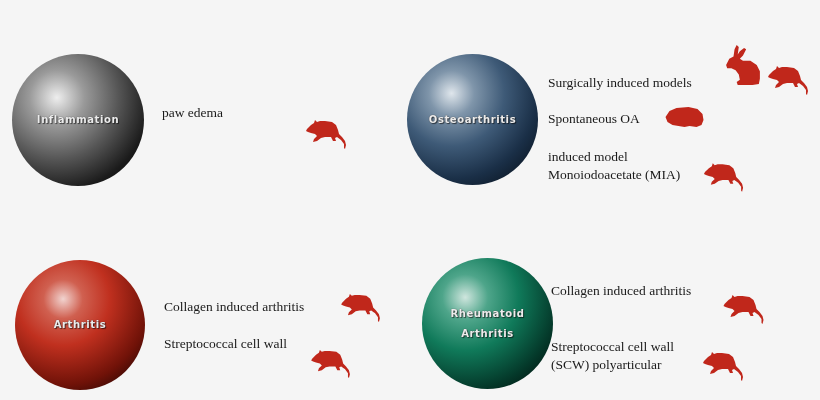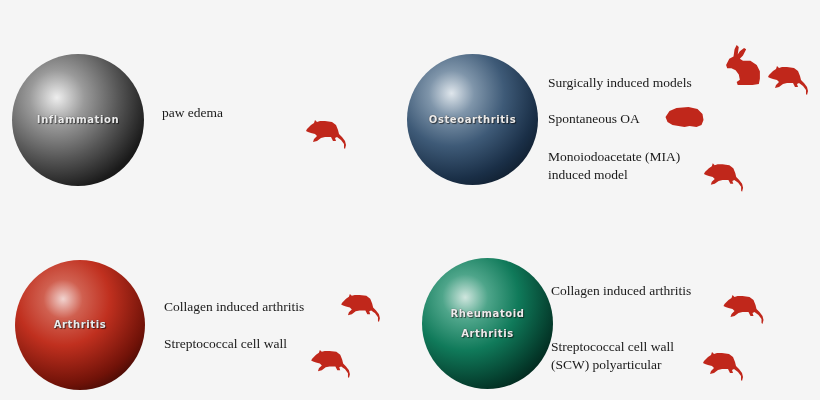--- a/index.html
+++ b/index.html
@@ -105,22 +105,22 @@
 <div class="txt" style="left:548px; top:110px;">
   <div>Spontaneous OA</div>
 </div>
 <div class="animal" style="left:664px; top:106px; width:41px; height:22px;">
     <svg>
       <use href="#guinea"></use>
     </svg>
   </div>
 
 <div class="txt" style="left:548px; top:148px;">
+  <div>induced model</div>
   <div>Monoiodoacetate (MIA)</div>
-  <div>induced model</div>
 </div>
 <div class="animal" style="left:703px; top:160px; width:43px; height:32px;">
     <svg>
       <use href="#rat"></use>
     </svg>
   </div>
 
 <div class="txt" style="left:164px; top:298px;">
   <div>Collagen induced arthritis</div>
 </div>

